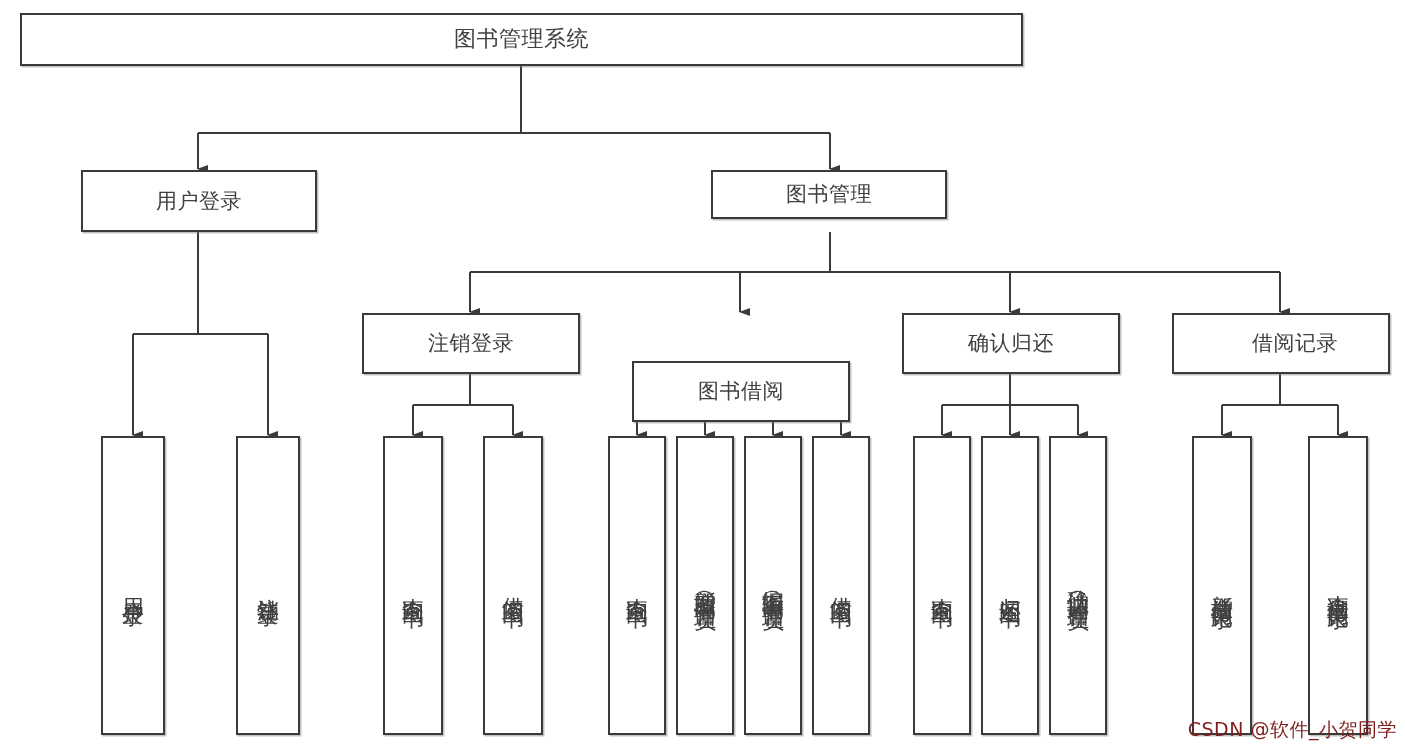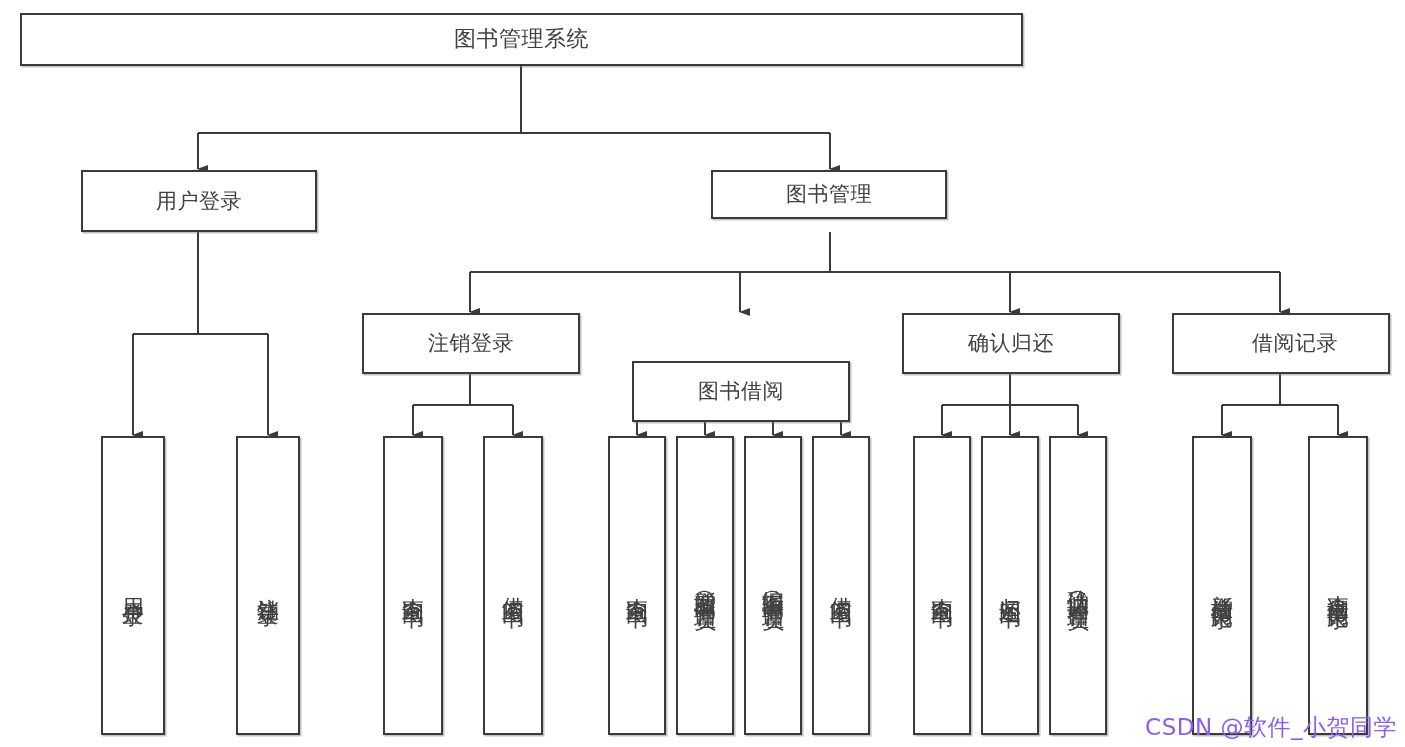--- a/index.html
+++ b/index.html
@@ -62,22 +62,22 @@
     text-orientation: upright;
     font-size: 22px;
     line-height: 1.08;
     letter-spacing: 3px;
     max-height: 100%;
   }
   #watermark {
     position: absolute;
     right: 8px;
     bottom: 4px;
-    font-size: 23px;
-    color: #8b5cf6;
+    font-size: 19px;
+    color: #7f1d1d;
     letter-spacing: 0.5px;
     white-space: nowrap;
     pointer-events: none;
   }
 </style>
 </head>
 <body>
 
 <div id="diagram-root">
 

